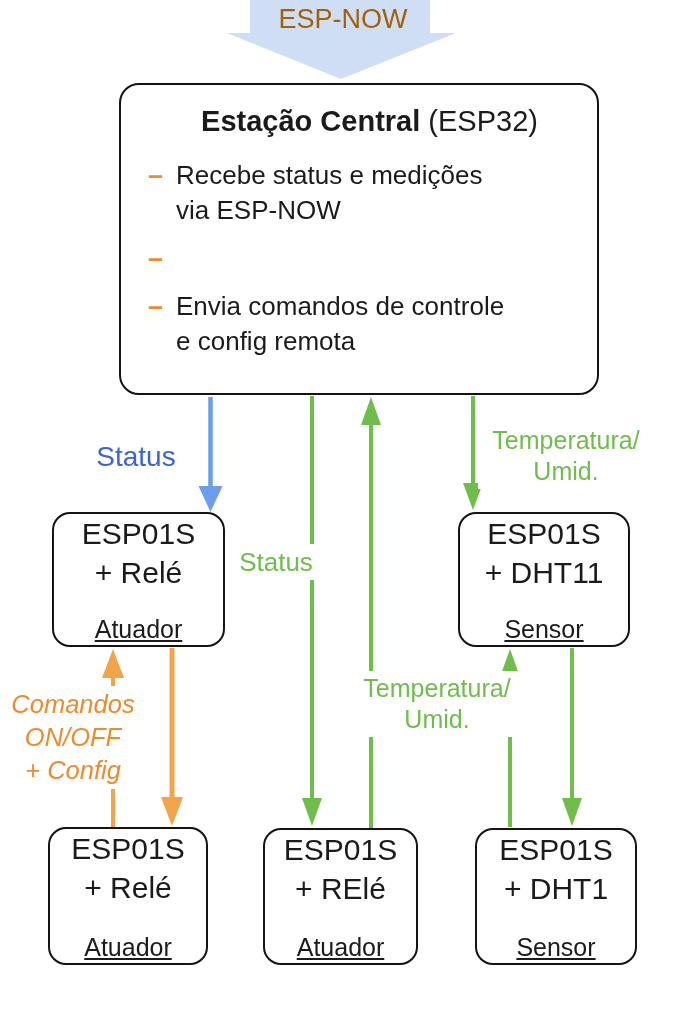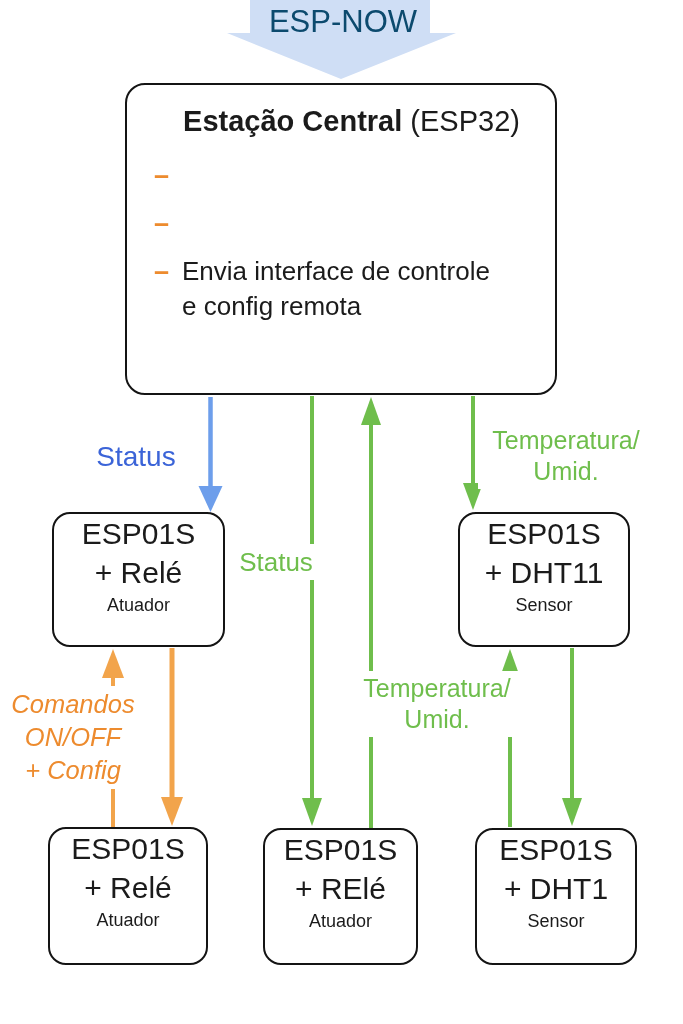--- a/index.html
+++ b/index.html
@@ -6,44 +6,44 @@
   body {
     width: 683px; height: 1024px; position: relative; overflow: hidden;
     font-family: "Liberation Sans", sans-serif; color: #1b1b1b;
   }
   #diagram { position: absolute; left: 0; top: 0; width: 683px; height: 1024px; }
   svg.overlay { position: absolute; left: 0; top: 0; }
 
   .box {
     position: absolute; background: #ffffff; border: 2.5px solid #141414;
     border-radius: 18px; box-sizing: border-box;
-    display: flex; flex-direction: column; align-items: center; justify-content: flex-start;
+    display: flex; flex-direction: column; align-items: center; justify-content: space-between;
     text-align: center;
   }
   .node-line12 { font-size: 30px; line-height: 1.3; white-space: pre-line; }
-  .node-line3  { font-size: 18px; line-height: 1.3; margin-top: 2px; }
+  .node-line3  { font-size: 25px; line-height: 1.3; margin-top: 2px; text-decoration: underline; }
 
   .central {
-    position: absolute; left: 125px; top: 83px; width: 432px; height: 312px;
+    position: absolute; left: 119px; top: 83px; width: 480px; height: 312px;
     background: #fff; border: 2.5px solid #141414; border-radius: 20px;
     box-sizing: border-box; padding: 20px 6px 10px 27px;
   }
   .central-title { text-align: center; font-size: 29px; margin-bottom: 20px; }
   .central-title .bold { font-weight: bold; }
   .bullet-row { display: flex; align-items: flex-start; gap: 13px; margin-top: 13px; }
   .bullet-dash { font-size: 27px; line-height: 1.3; font-weight: bold; }
   .bullet-text { font-size: 26px; line-height: 1.35; white-space: pre-line; width: 336px; }
 
   .edge-label {
     position: absolute; background: #ffffff; text-align: center;
     white-space: pre-line; line-height: 1.24; padding: 2px 0;
   }
   .esp-now-label {
     position: absolute; left: 260px; top: 4px; width: 166px; text-align: center;
-    font-size: 31px; color: #0c4a6e;
+    font-size: 27px; color: #a16207;
   }
 </style>
 </head>
 <body>
 
 <div id="diagram">
 
   <svg class="overlay" width="683" height="1024" viewBox="0 0 683 1024">
 
     <polygon points="250,0 430,0 430,33 456,33 341,79 227,33 250,33" fill="#cfdef5"></polygon>
@@ -104,27 +104,29 @@
   <div class="edge-label" style="left: 2px; top: 686px; width: 142px; font-size: 25.5px; line-height: 1.3; color: rgb(237, 139, 46); font-style: italic;">Comandos
 ON/OFF
 + Config</div>
 
   <div class="central">
     <div class="central-title">
       <span class="bold">Estação Central</span><span> (ESP32)</span>
     </div>
     <div class="bullet-row">
       <span class="bullet-dash" style="color: rgb(237, 139, 46);">–</span>
+      <span class="bullet-text">Recebe status e medições
+via ESP-NOW</span>
     </div>
     <div class="bullet-row">
       <span class="bullet-dash" style="color: rgb(237, 139, 46);">–</span>
     </div>
     <div class="bullet-row">
       <span class="bullet-dash" style="color: rgb(237, 139, 46);">–</span>
-      <span class="bullet-text">Envia interface de controle
+      <span class="bullet-text">Envia comandos de controle
 e config remota</span>
     </div>
   </div>
 
   <div class="box" style="left:52px; top:512px; width:173px; height:135px;">
     <div class="node-line12">ESP01S
 + Relé</div>
     <div class="node-line3">Atuador</div>
   </div>
 

